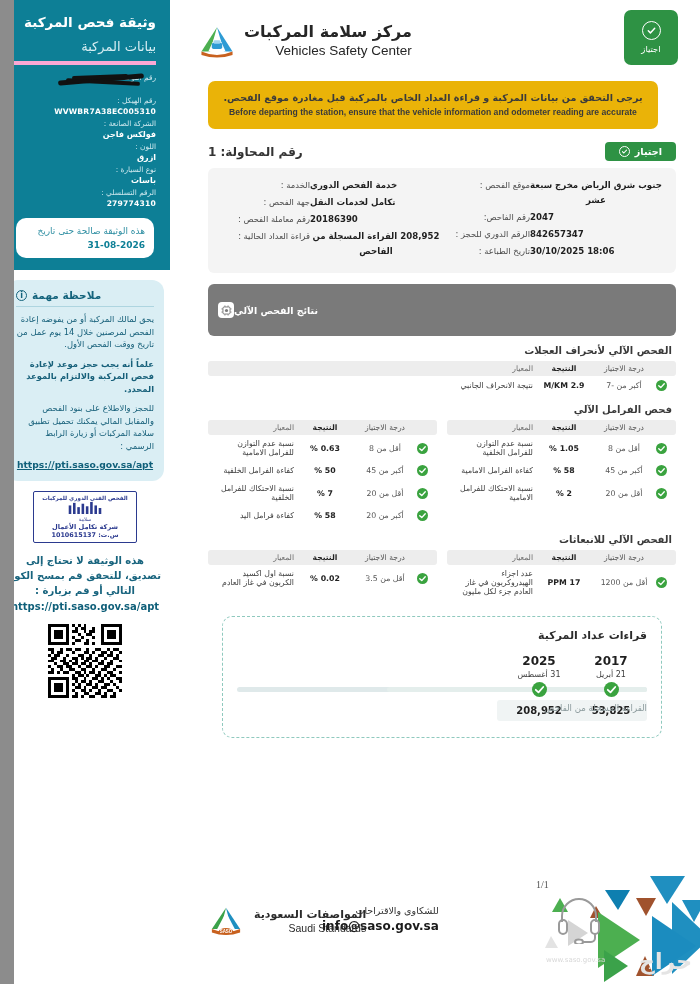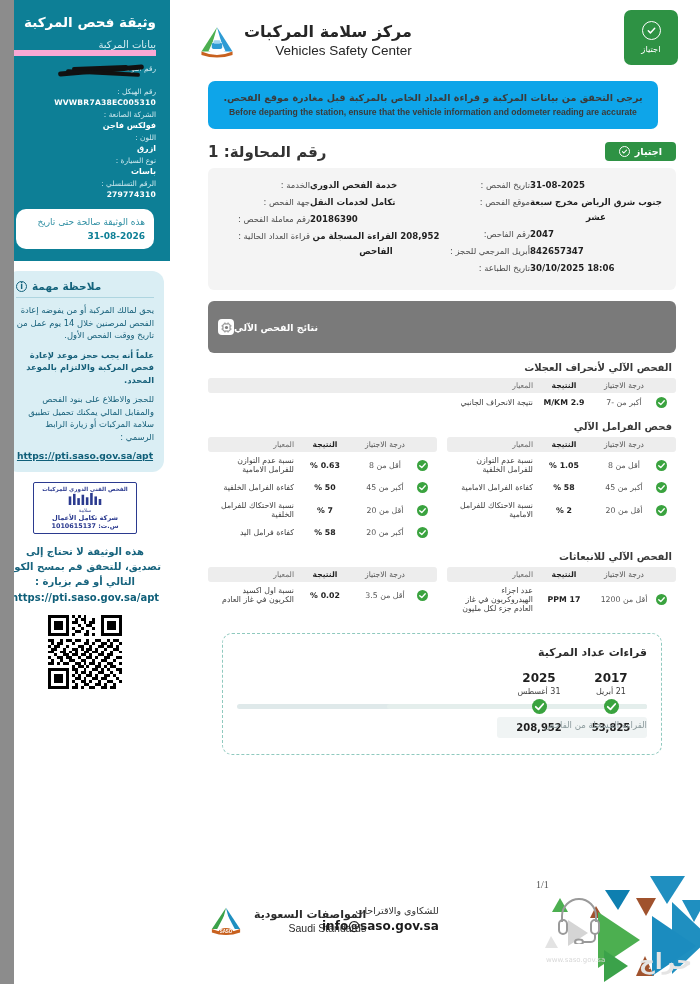--- a/index.html
+++ b/index.html
@@ -42,24 +42,25 @@
     min-height: 238px;
   }
   .sb-title {
     font-size: 13.5px;
     font-weight: bold;
     text-align: right;
     letter-spacing: .2px;
     margin-bottom: 9px;
   }
   .sb-sub {
-    font-size: 10px;
+    font-size: 13px;
     text-align: right;
     color: #d7eef3;
-    border-bottom: 6px solid #f9a8d4;
+    padding-bottom: 7px;
+    border-bottom: 4px solid #f9a8d4;
     margin-bottom: 7px;
   }
   .sb-field { text-align: right; margin-bottom: 1px; position: relative; }
   .sb-label { font-size: 7.4px; color: #cfe9ef; line-height: 11px; }
   .sb-value { font-size: 8px; font-weight: bold; color: #ffffff; line-height: 11px; letter-spacing: .2px; }
   .sb-value.ltr { direction: ltr; text-align: right; font-size: 7.6px; }
   .redacted {
     position: absolute;
     right: 12px; top: 2px;
     width: 86px; height: 11px;
@@ -167,35 +168,35 @@
   }
   .pass-chip .circ {
     width: 19px; height: 19px; border-radius: 50%;
     border: 1.4px solid #ffffff;
     display: flex; align-items: center; justify-content: center;
   }
   .pass-chip .circ svg { width: 11px; height: 11px; }
   .pass-chip .lbl { font-size: 8.5px; }
 
   .alert {
-    background: #0ea5e9;
+    background: #eab308;
     border-radius: 7px;
     margin: 16px 20px 0 10px;
     padding: 10px 12px;
     text-align: center;
   }
   .alert-ar { font-size: 9.6px; font-weight: bold; color: #3b3b3b; line-height: 14px; }
   .alert-en { font-size: 8.6px; font-weight: bold; color: #3b3b3b; line-height: 14px; font-family: "Liberation Sans", sans-serif; }
 
   .attempt-row {
     display: flex; flex-direction: row-reverse;
     align-items: center; justify-content: space-between;
     margin: 13px 2px 7px 10px;
   }
-  .attempt-lbl { font-size: 15px; color: #333; font-weight: 600; }
+  .attempt-lbl { font-size: 12px; color: #333; font-weight: 600; }
   .pass-pill {
     background: #2e9244; color: #fff;
     border-radius: 4px;
     padding: 4px 14px;
     font-size: 9.6px; font-weight: bold;
     display: flex; flex-direction: row-reverse; align-items: center; gap: 5px;
   }
   .pass-pill .circ2 {
     width: 11px; height: 11px; border-radius: 50%;
     border: 1px solid #fff; display:flex; align-items:center; justify-content:center;
@@ -624,33 +625,29 @@
               <span class="info-k">رقم معاملة الفحص :</span>
               <span class="info-v">20186390</span>
             </div>
           <div class="info-line">
               <span class="info-k">قراءة العداد الحالية :</span>
               <span class="info-v">208,952 القراءة المسجلة من الفاحص</span>
             </div>
         </div>
         <div class="info-col">
           <div class="info-line">
-              <span class="info-k">تاريخ الفحص :</span>
-              <span class="info-v">31-08-2025</span>
-            </div>
-          <div class="info-line">
               <span class="info-k">موقع الفحص :</span>
               <span class="info-v">جنوب شرق الرياض مخرج سبعة عشر</span>
             </div>
           <div class="info-line">
               <span class="info-k">رقم الفاحص:</span>
               <span class="info-v">2047</span>
             </div>
           <div class="info-line">
-              <span class="info-k">أبريل المرجعي للحجز :</span>
+              <span class="info-k">الرقم الدوري للحجز :</span>
               <span class="info-v">842657347</span>
             </div>
           <div class="info-line">
               <span class="info-k">تاريخ الطباعة :</span>
               <span class="info-v">18:06 30/10/2025</span>
             </div>
         </div>
       </section>
 
       <div class="res-bar">

